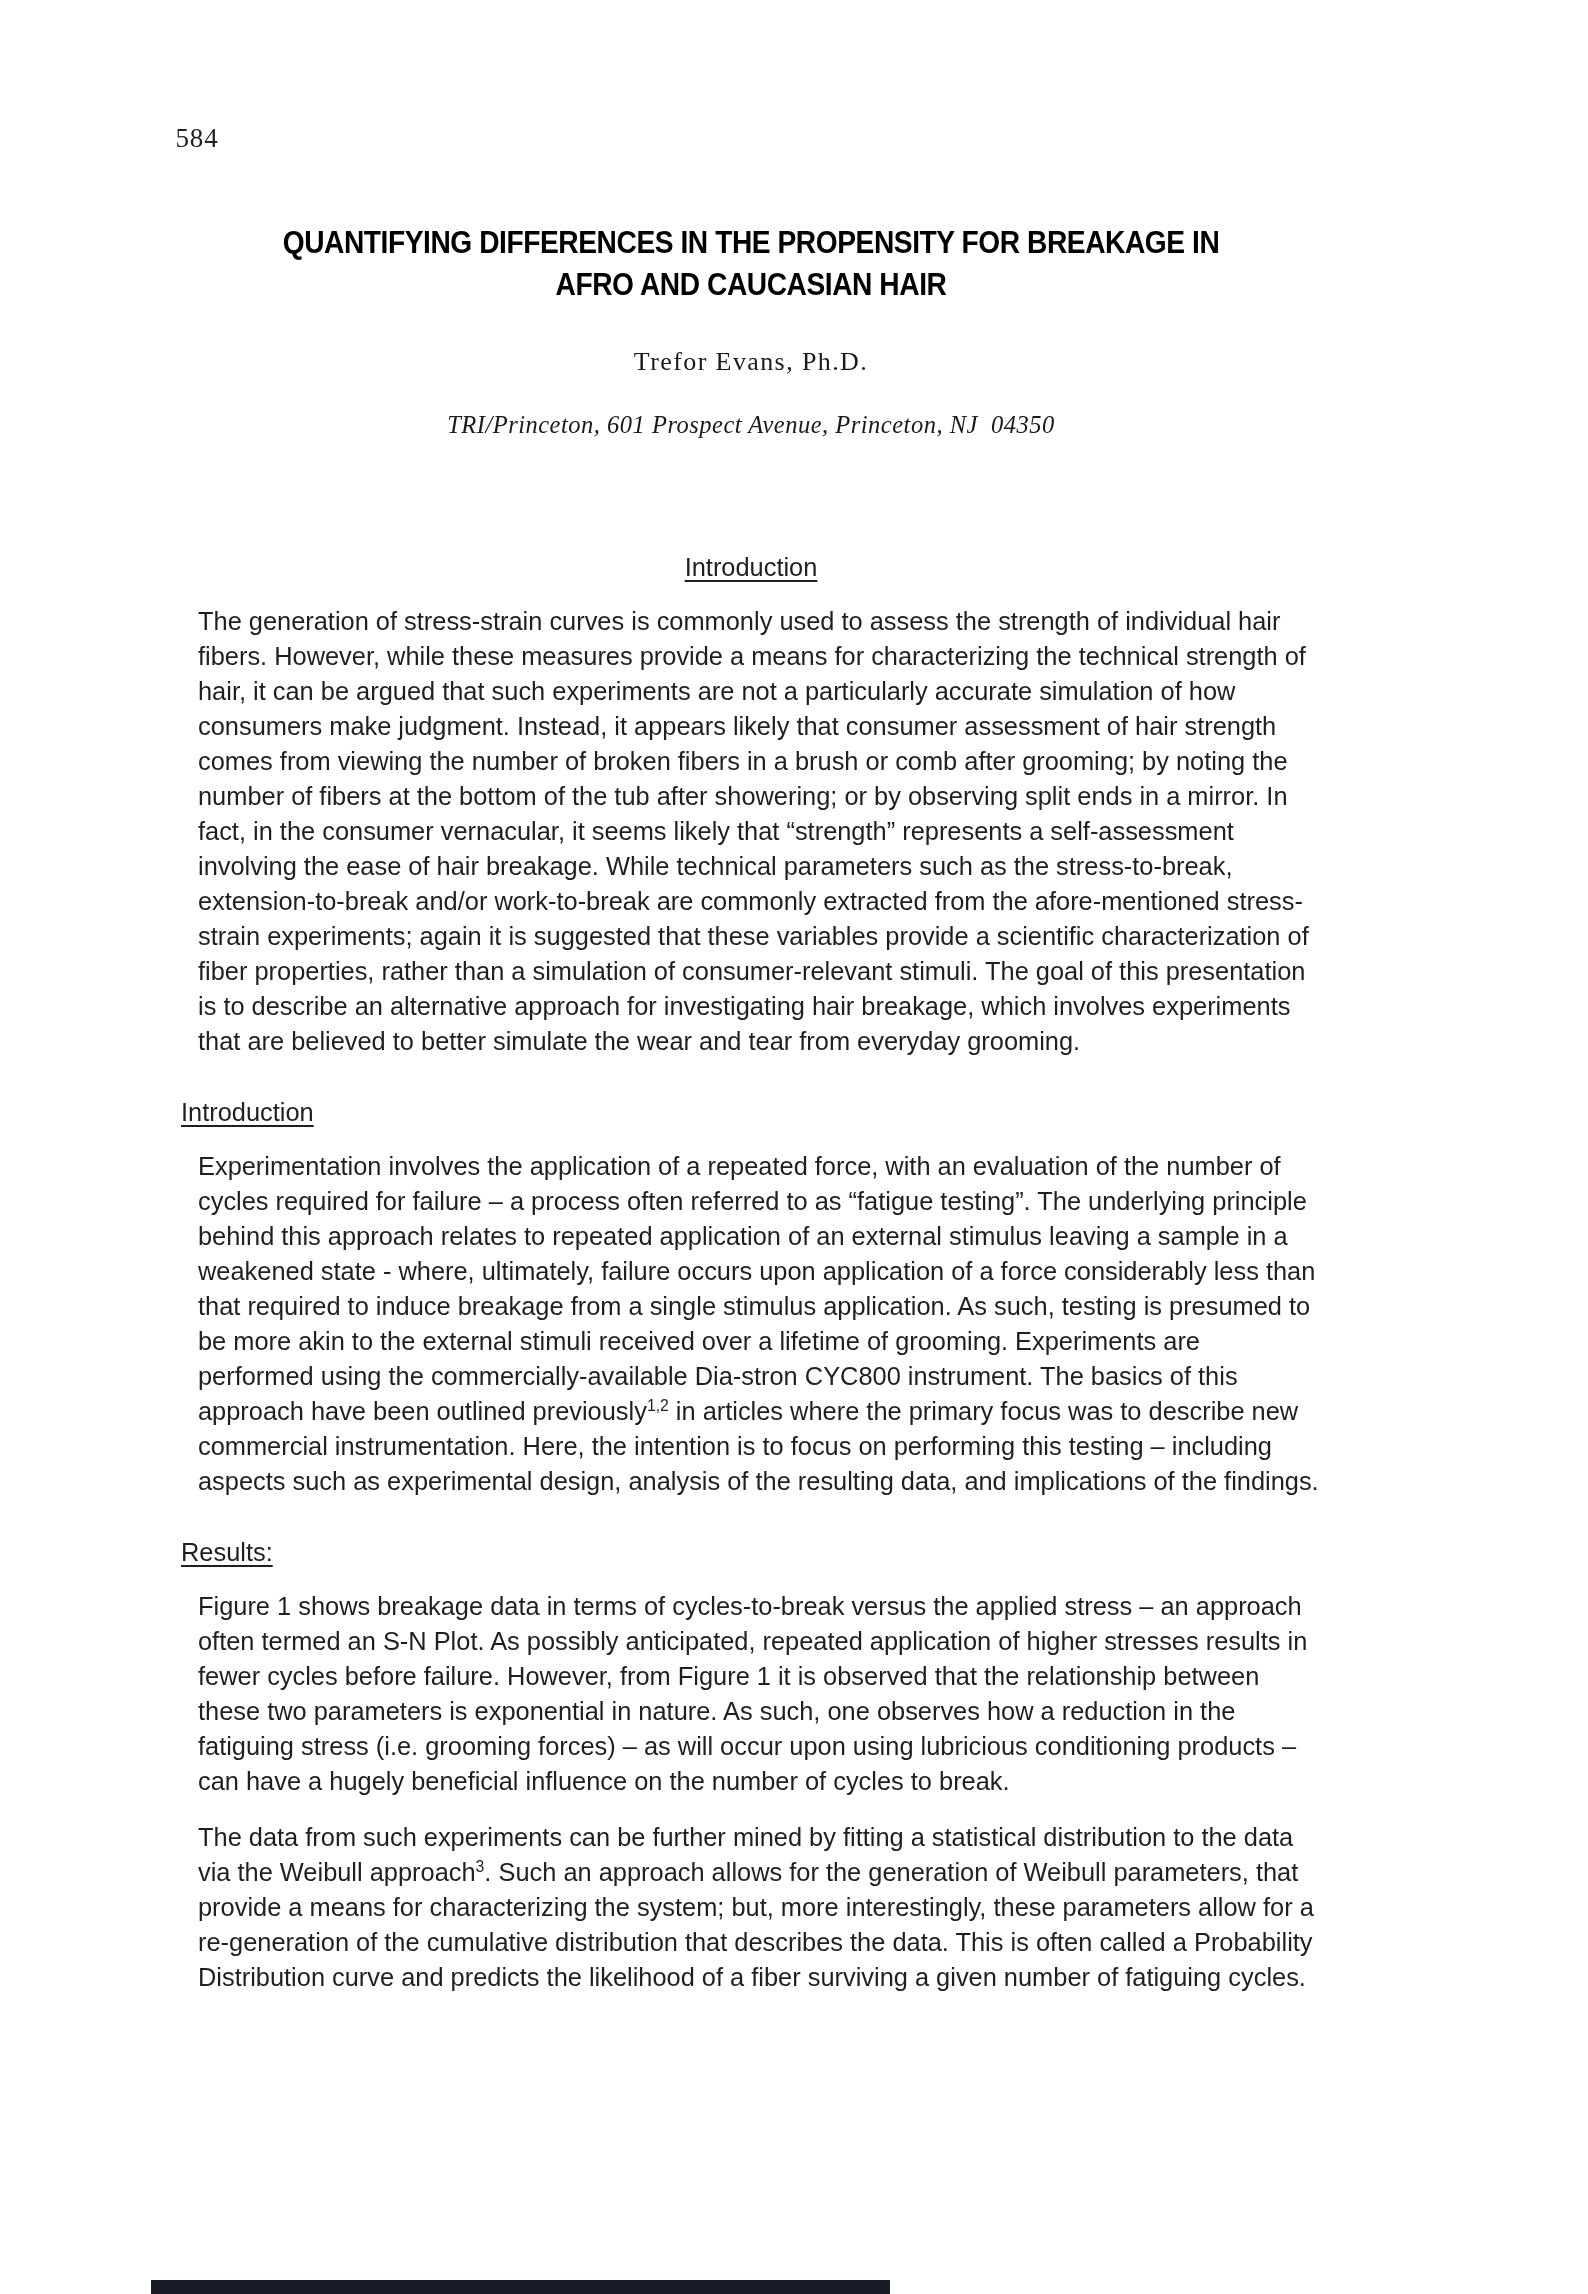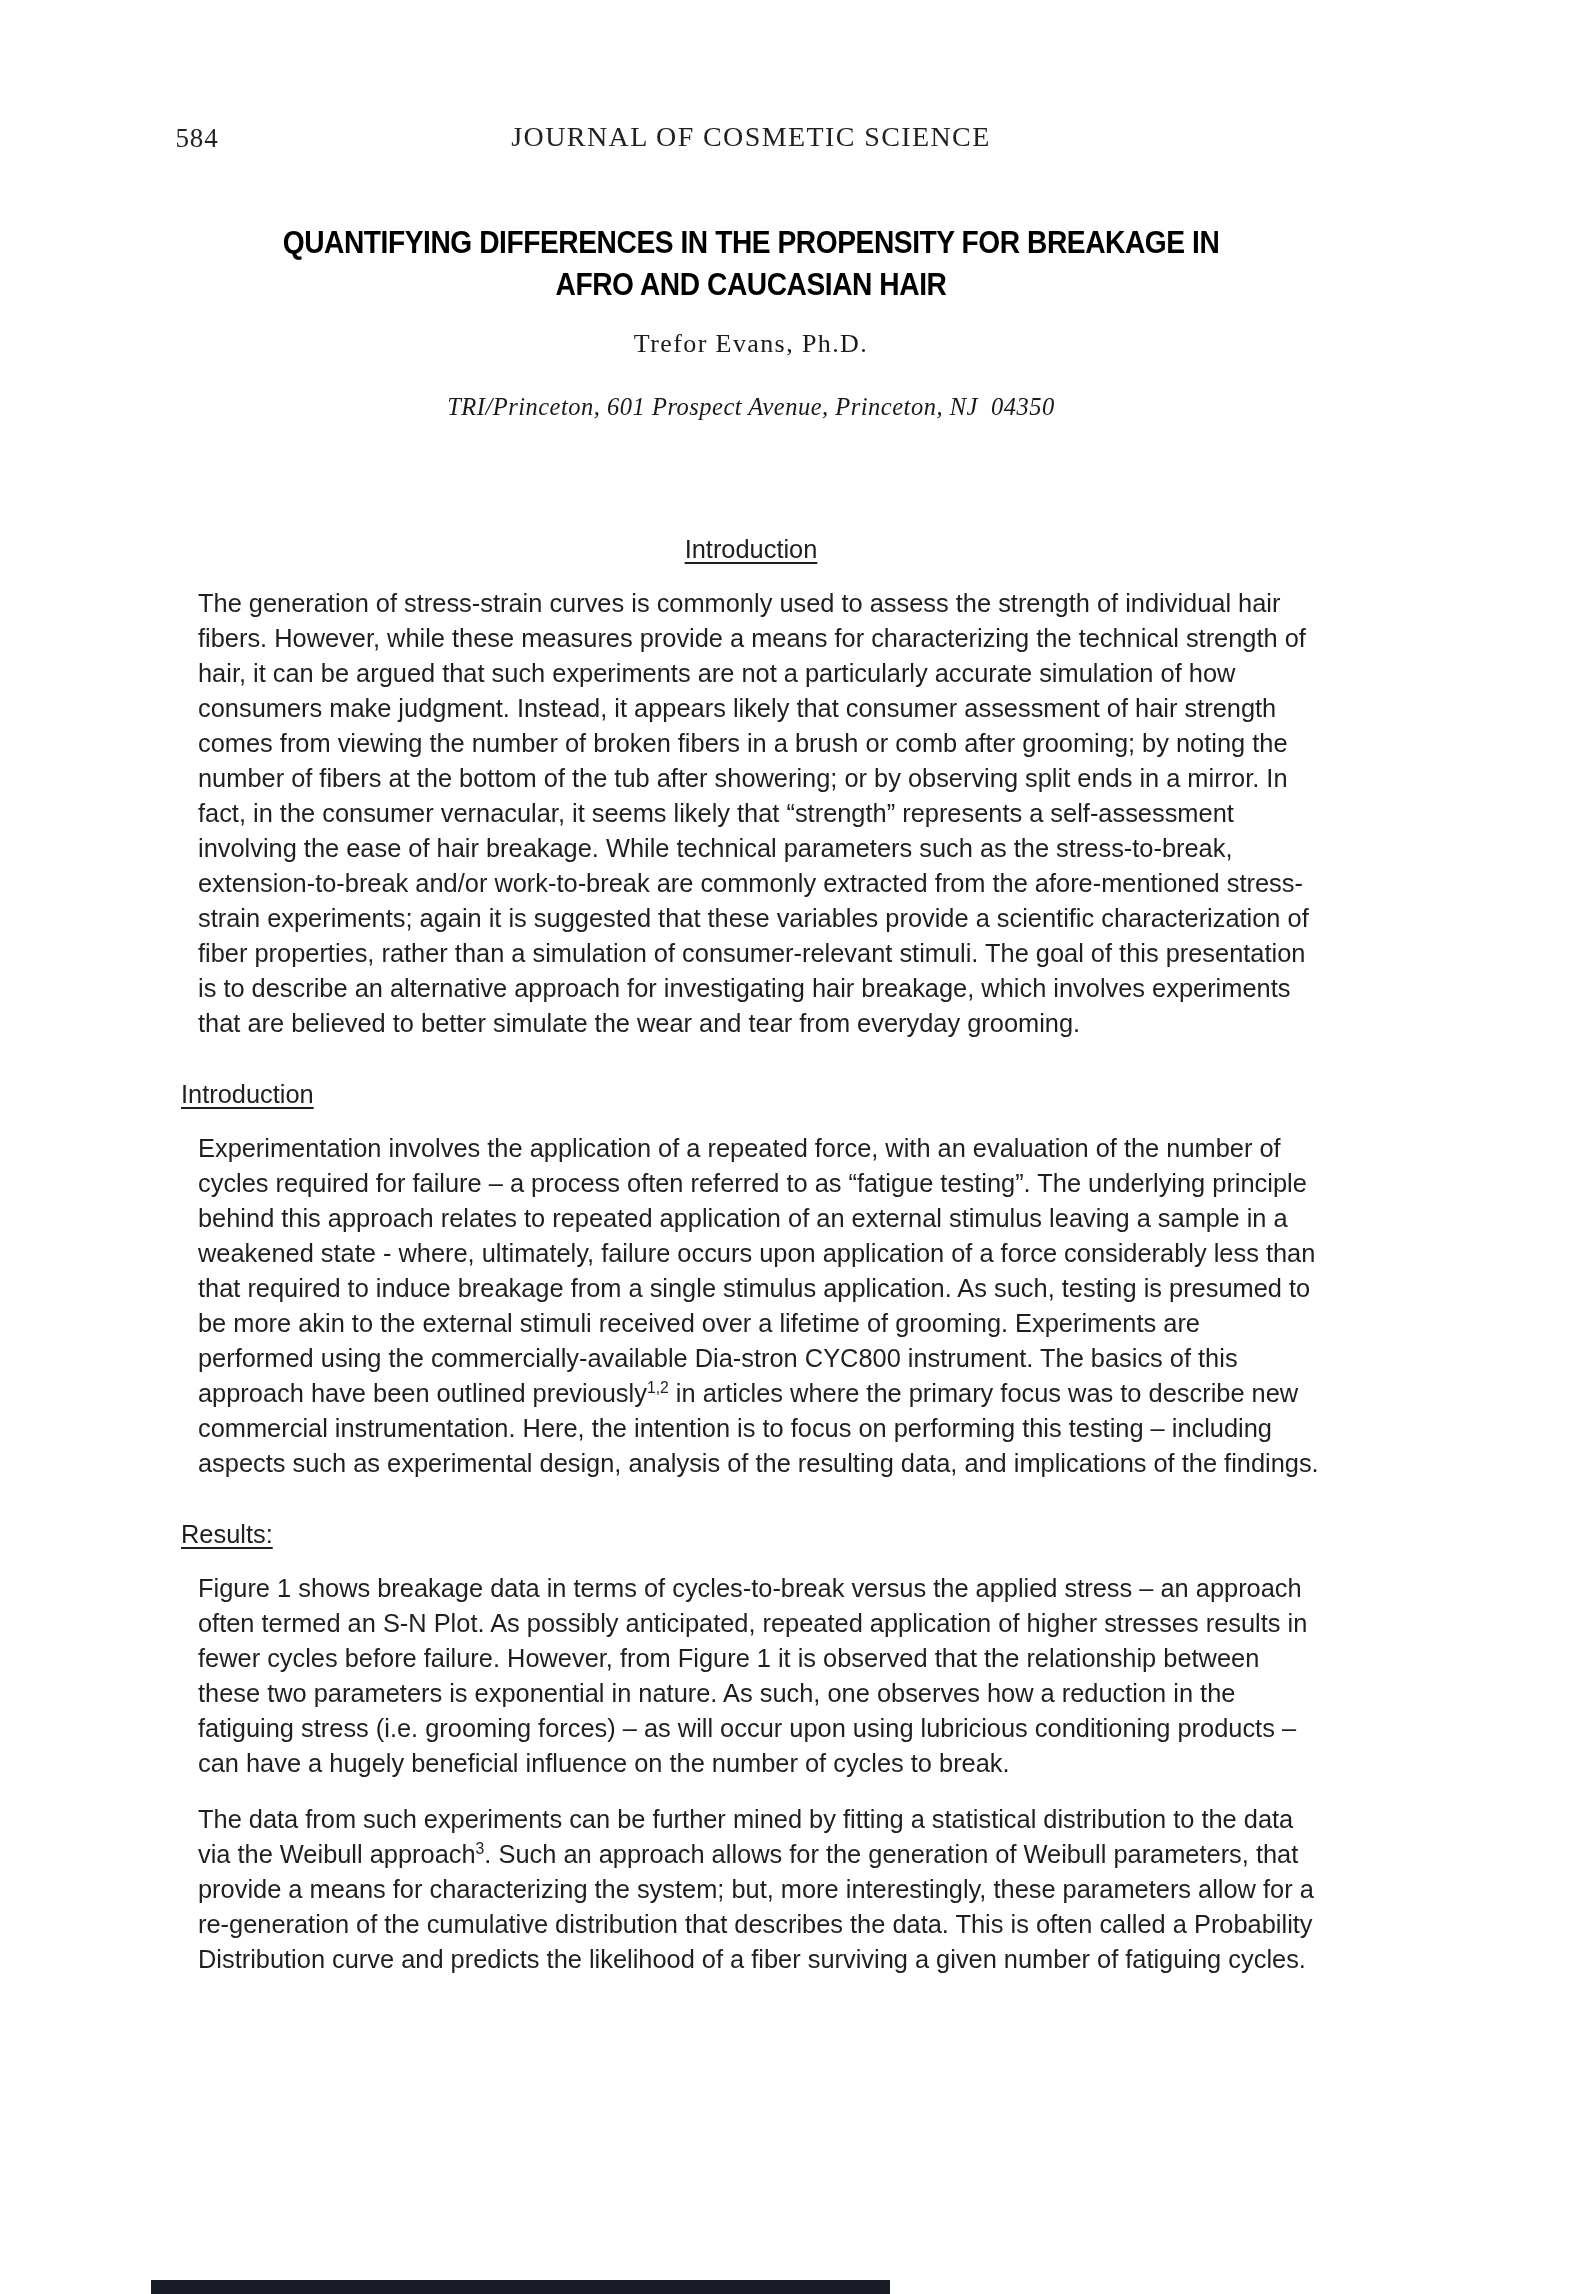--- a/index.html
+++ b/index.html
@@ -51,21 +51,21 @@
     font-weight: 700;
     color: #000000;
     letter-spacing: -0.5px;
     font-stretch: condensed;
     transform: scaleX(0.88);
     transform-origin: 50% 50%;
   }
   .article-title .title-line { display: block; }
 
   .author {
-    margin-top: 24px;
+    margin-top: 42px;
     text-align: center;
     font-family: "Liberation Serif", "DejaVu Serif", serif;
     font-size: 26px;
     letter-spacing: 1.4px;
     color: #1a1a1a;
   }
 
   .affiliation {
     margin-top: 34px;
     text-align: center;
@@ -111,21 +111,20 @@
   }
 </style>
 </head>
 <body>
 
 <div class="page">
   <div class="content">
 
     <div class="page-header">
       <span class="page-number">584</span>
-      <span class="journal-title">JOURNAL OF COSMETIC SCIENCE</span>
     </div>
 
     <h1 class="article-title">
       <span class="title-line">QUANTIFYING DIFFERENCES IN THE PROPENSITY FOR BREAKAGE IN</span>
       <span class="title-line">AFRO AND CAUCASIAN HAIR</span>
     </h1>
 
     <div class="author">Trefor Evans, Ph.D.</div>
 
     <div class="affiliation">TRI/Princeton, 601 Prospect Avenue, Princeton, NJ  04350</div>

